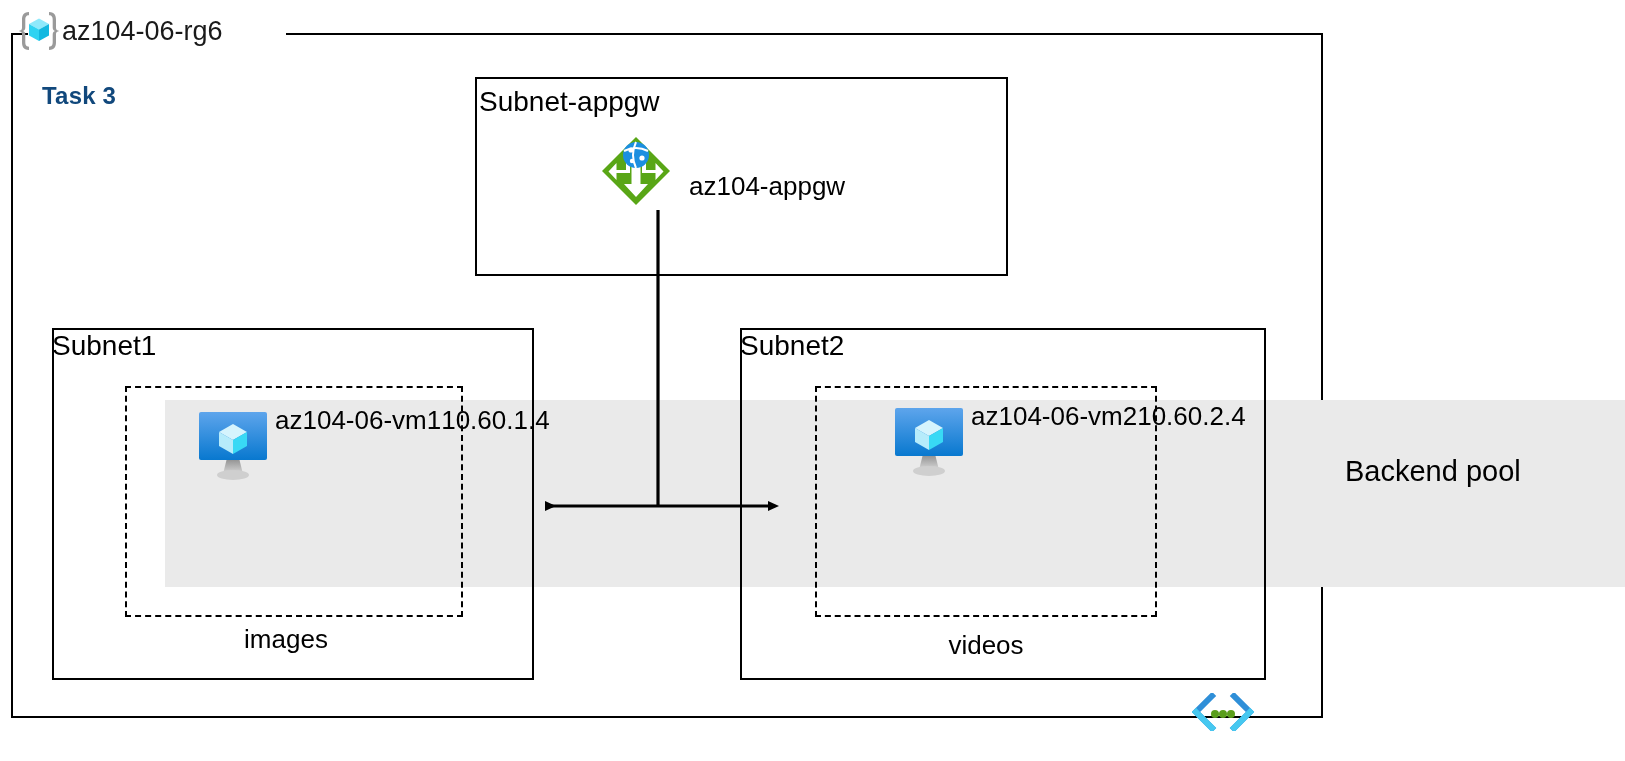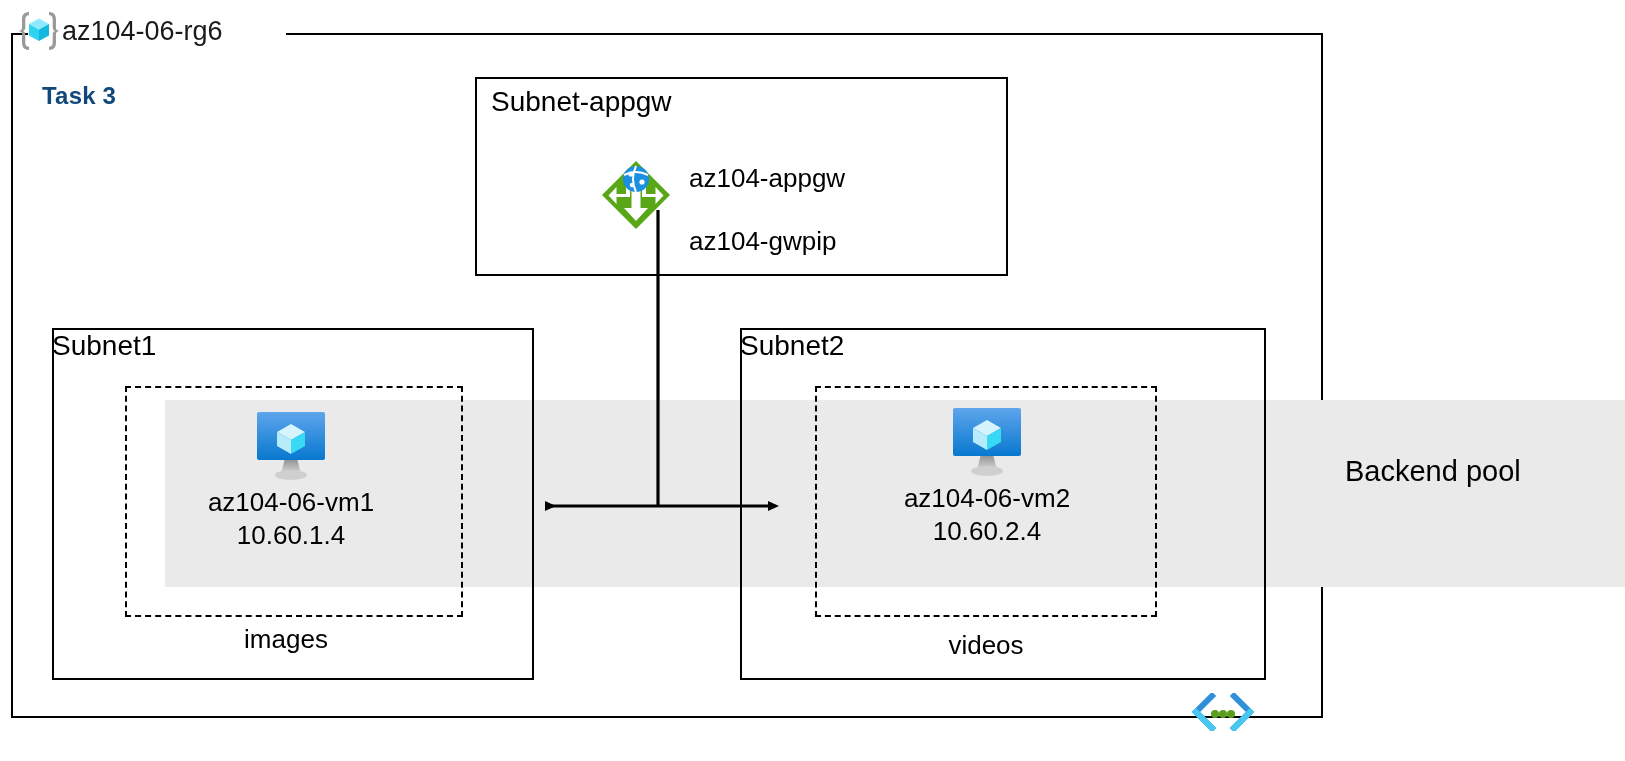--- a/index.html
+++ b/index.html
@@ -116,23 +116,23 @@
     background: transparent;
     z-index: 3;
   }
   #dashed1 { left: 125px; top: 386px; width: 338px; height: 231px; }
   #dashed2 { left: 815px; top: 386px; width: 342px; height: 231px; }
 
   
   .vm-block {
     position: absolute;
     display: flex;
-    flex-direction: column;
-    align-items: center;
+    flex-direction: row;
     z-index: 5;
+    padding-left: 25px;
   }
   .vm-name, .vm-ip {
     font-size: 26px;
     line-height: 1.26;
     color: #000000;
     white-space: nowrap;
   }
   #vm1-block { left: 166px; top: 404px; width: 250px; }
   #vm2-block { left: 862px; top: 400px; width: 250px; }
 
@@ -214,21 +214,21 @@
         <path d="M13 16 L23 21.5 L23 33 L13 27.5 Z" fill="#2fd3f2"></path>
         <path d="M33 16 L23 21.5 L23 33 L33 27.5 Z" fill="#13b8e0"></path>
       </svg>
     </span>
     <span class="rg-label">az104-06-rg6</span>
   </div>
 
   <div class="task-label">Task 3</div>
 
   <div class="subnet" id="subnet-appgw"></div>
-  <div class="subnet-title" style="left:475px; top:86px; width:533px; text-align:left; padding-left:16px; box-sizing:border-box;">Subnet-appgw</div>
+  <div class="subnet-title" style="left:475px; top:86px; width:533px; text-align:left; padding-left:4px; box-sizing:border-box;">Subnet-appgw</div>
 
   <div id="appgw-node">
     <span style="line-height:0;">
       <svg width="78" height="78" viewBox="0 0 78 78" xmlns="http://www.w3.org/2000/svg">
 
         <path d="M39 5 L73 39 L39 73 L5 39 Z" fill="#59a616"></path>
 
         <path d="M29 31 L29 38 L19.5 38 L19.5 31 L11.5 39.5 L19.5 48 L19.5 41 L33 41 L33 31 Z" fill="#ffffff"></path>
 
         <path d="M49 31 L49 38 L58.5 38 L58.5 31 L66.5 39.5 L58.5 48 L58.5 41 L45 41 L45 31 Z" fill="#ffffff"></path>
@@ -238,21 +238,20 @@
         <circle cx="39" cy="23" r="13" fill="#1b8fe0"></circle>
         <path d="M27 19 Q39 13 51 19" stroke="#ffffff" stroke-width="2" fill="none"></path>
         <path d="M39 10 Q33 23 39 36" stroke="#ffffff" stroke-width="2" fill="none"></path>
         <circle cx="34" cy="18" r="2.6" fill="#ffffff"></circle>
         <circle cx="45" cy="26" r="2.6" fill="#ffffff"></circle>
         <circle cx="35" cy="29" r="2.2" fill="#ffffff"></circle>
       </svg>
     </span>
     <span class="appgw-names">
       <span class="appgw-name">az104-appgw</span>
-      <span class="appgw-name">az104-gwpip</span>
     </span>
   </div>
 
   <div class="subnet" id="subnet1"></div>
   <div class="subnet-title" style="left:52px; top:330px; width:482px;">Subnet1</div>
   <div class="dashed-box" id="dashed1"></div>
 
   <div class="vm-block" id="vm1-block">
     <span style="line-height:0;">
       <svg width="84" height="82" viewBox="0 0 84 82" xmlns="http://www.w3.org/2000/svg">

